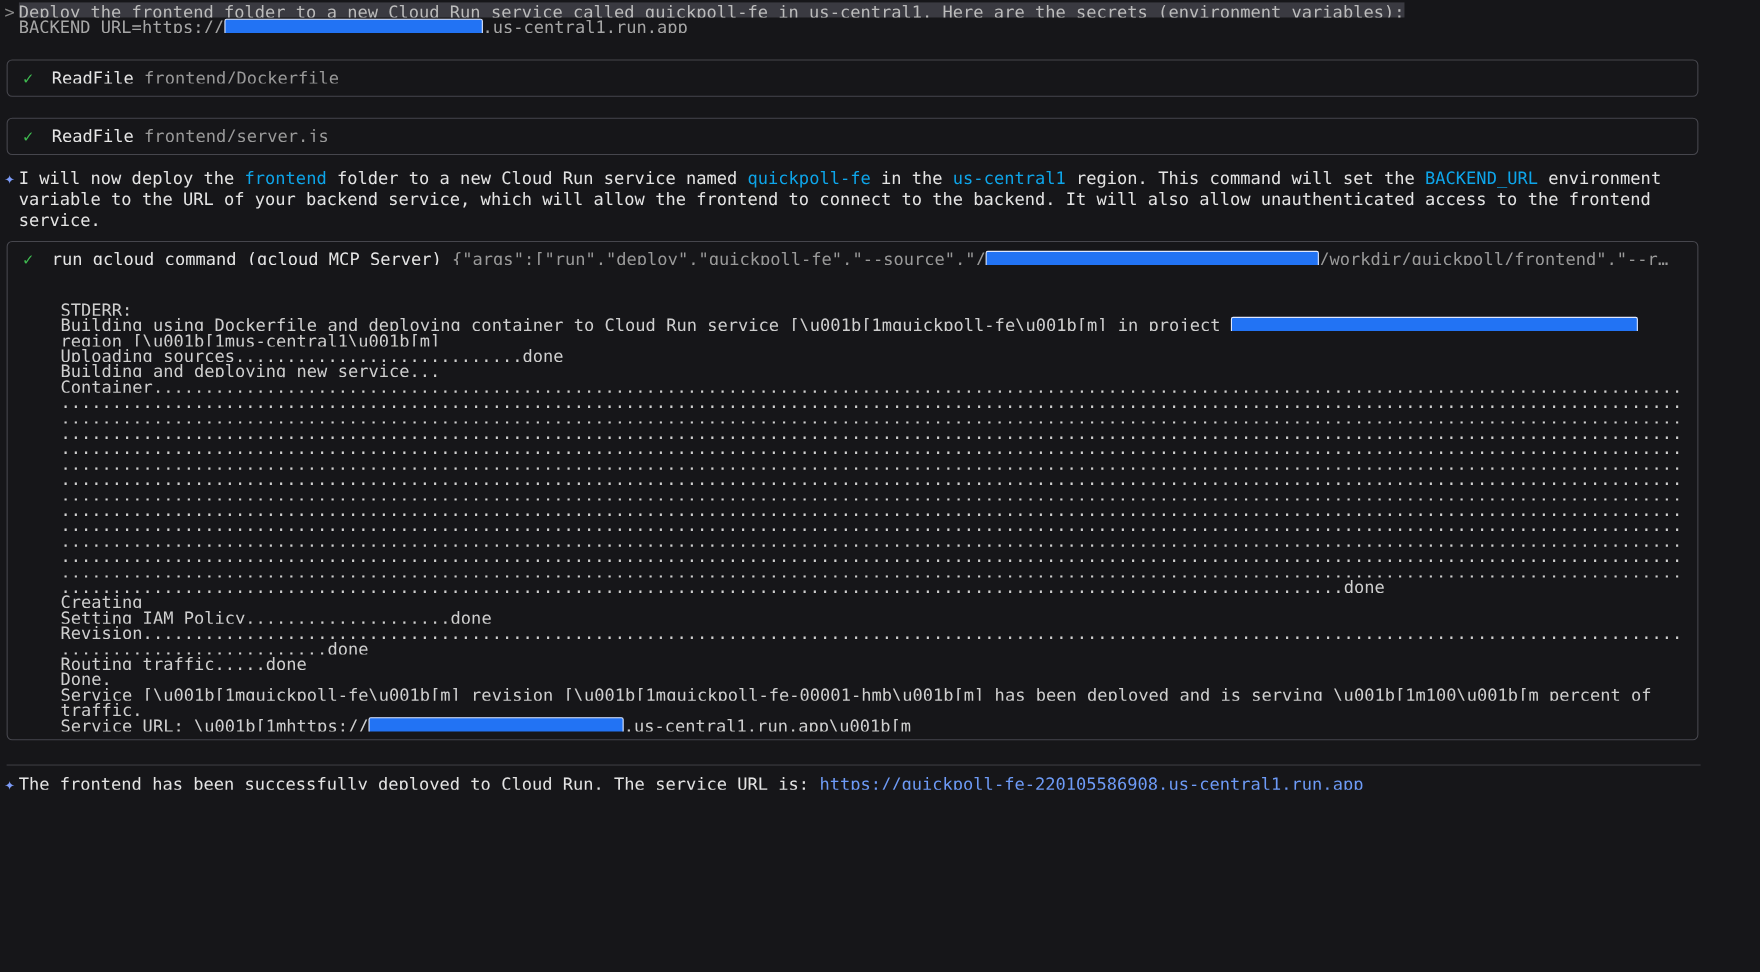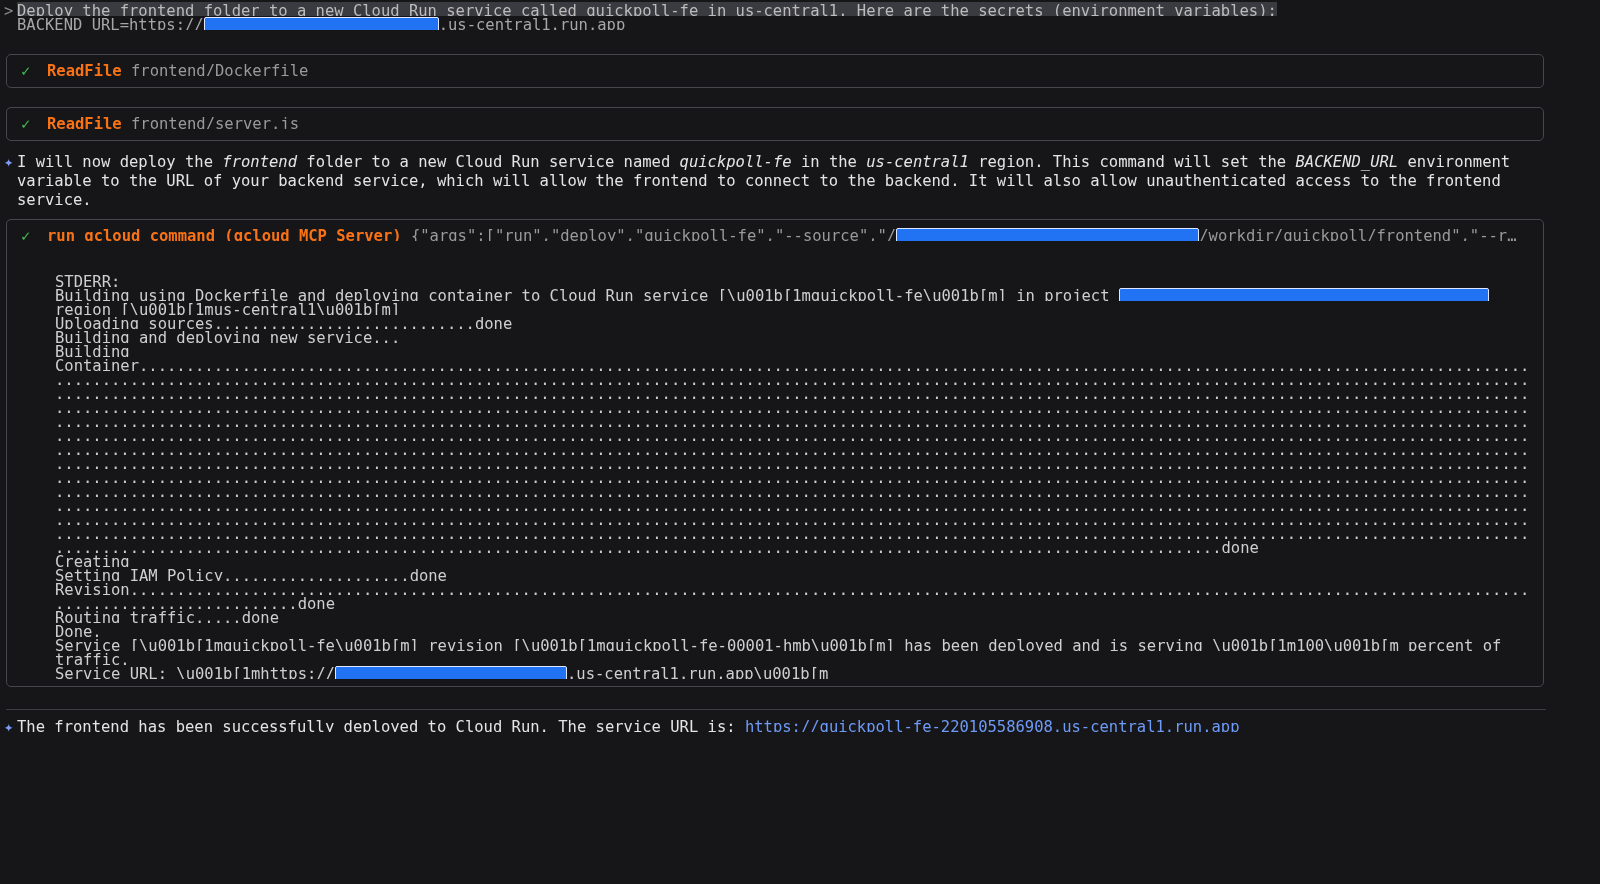--- a/index.html
+++ b/index.html
@@ -23,23 +23,23 @@
     border:1px solid #46464d;
     border-radius:5px;
     margin-left:2px;
     width:1538px;
     padding:7px 14px;
     background:transparent;
   }
   .tool-box { margin-bottom:19px; }
   .tool-head { display:flex; }
   .check { flex:0 0 26px; color:#3fb950; height:18px; line-height:18px; }
-  .bold { color:#f97316; font-weight:bold; }
+  .bold { color:#e5e5e5; font-weight:normal; }
   .dim { color:#9a9a9a; }
-  .code { color:#e5e5e5;font-style:italic; }
+  .code { color:#0ea5e9; }
   .link { color:#6e9bf7; text-decoration:underline; cursor:pointer; }
   .note { margin-top:-7px; color:#e4e4e4; }
   .note .line { height:19px; line-height:19px; }
   .big { margin-top:9px; margin-bottom:0; }
   .output { margin-left:34px; margin-top:0; color:#cfcfcf; }
   .redacted {
     display:inline-block;
     width:120px;
     height:16px;
     background:#2273f4;
@@ -93,21 +93,20 @@
       <div class="line"><span class="bold">run_gcloud_command (gcloud MCP Server) </span><span class="dim">{"args":["run","deploy","quickpoll-fe","--source","/</span><span class="redacted" style="width: 303px;"></span><span class="dim">/workdir/quickpoll/frontend","--r…</span></div>
     </div>
     <div class="output">
         <div class="line"></div>
         <div class="line"></div>
         <div class="line"><span>STDERR:</span></div>
         <div class="line"><span>Building using Dockerfile and deploying container to Cloud Run service [\u001b[1mquickpoll-fe\u001b[m] in project </span><span class="redacted" style="width: 370px;"></span></div>
         <div class="line"><span>region [\u001b[1mus-central1\u001b[m]</span></div>
         <div class="line"><span>Uploading sources</span><span>............................</span><span>done</span></div>
         <div class="line"><span>Building and deploying new service...</span></div>
-        <div class="line"><span>Building</span></div>
         <div class="line"><span>Container</span><span>.....................................................................................................................................................................</span></div>
         <div class="line"><span>..........................................................................................................................................................................</span></div>
         <div class="line"><span>..........................................................................................................................................................................</span></div>
         <div class="line"><span>..........................................................................................................................................................................</span></div>
         <div class="line"><span>..........................................................................................................................................................................</span></div>
         <div class="line"><span>..........................................................................................................................................................................</span></div>
         <div class="line"><span>..........................................................................................................................................................................</span></div>
         <div class="line"><span>..........................................................................................................................................................................</span></div>
         <div class="line"><span>..........................................................................................................................................................................</span></div>
         <div class="line"><span>..........................................................................................................................................................................</span></div>

